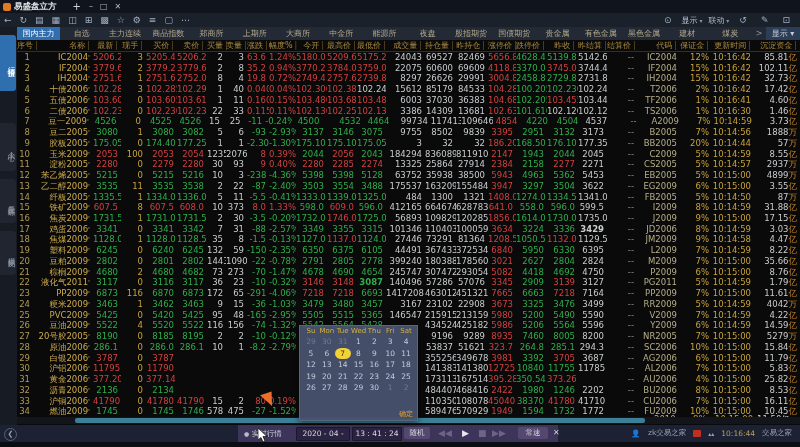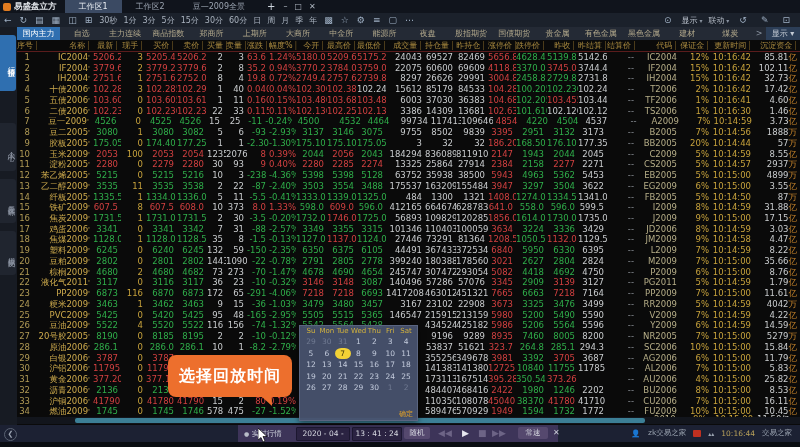--- a/index.html
+++ b/index.html
@@ -78,41 +78,35 @@
   #cursor{position:absolute;left:258px;top:428px;z-index:10;}
 </style>
 </head>
 <body>
 
 <div id="app">
 
   <div id="titlebar">
     <div id="logo"></div>
     <div id="apptitle">易盛盘立方</div>
-    <div id="wtabs" style="display: flex;">
-        <div class="wtab active">工作区1</div>
-        <div class="wtab">工作区2</div>
-        <div class="wtab">豆—2009全景</div>
-      </div>
     <div id="plus">+</div>
     <div id="winctl">
         <span>–</span>
         <span>□</span>
         <span>✕</span>
       </div>
   </div>
 
   <div id="toolbar">
     <span class="tico">←</span>
     <span class="tico">↻</span>
     <span class="tico">▤</span>
     <span class="tico">▦</span>
     <span class="tico">◫</span>
     <span class="tico">⊞</span>
-    <span id="periods"><span class="period">30秒</span><span class="period">1分</span><span class="period">3分</span><span class="period">5分</span><span class="period">15分</span><span class="period">30分</span><span class="period">60分</span><span class="period">日</span><span class="period">周</span><span class="period">月</span><span class="period">季</span><span class="period">年</span></span>
     <span class="tico">▩</span>
     <span class="tico">☆</span>
     <span class="tico">⚙</span>
     <span class="tico">≡</span>
     <span class="tico">▢</span>
     <span class="tico">⋯</span>
     <span id="toolbar-right">
       <span class="tico">⊙</span>
       <span class="drop">显示</span>
       <span class="drop">联动</span>
@@ -628,21 +622,21 @@
           <div class="tcell" style="width: 27px; color: rgb(47, 174, 74);">-2.57%</div>
           <div class="tcell" style="width: 31px; color: rgb(47, 174, 74);">3349</div>
           <div class="tcell" style="width: 30px; color: rgb(47, 174, 74);">3355</div>
           <div class="tcell" style="width: 29px; color: rgb(47, 174, 74);">3315</div>
           <div class="tcell" style="width: 39px; color: rgb(201, 204, 206);">101346</div>
           <div class="tcell" style="width: 31px; color: rgb(201, 204, 206);">110403</div>
           <div class="tcell" style="width: 32px; color: rgb(201, 204, 206);">100059</div>
           <div class="tcell" style="width: 28px; color: rgb(210, 64, 64);">3634</div>
           <div class="tcell" style="width: 31px; color: rgb(47, 174, 74);">3224</div>
           <div class="tcell" style="width: 31px; color: rgb(47, 174, 74);">3336</div>
-          <div class="tcell" style="width: 29px; color: rgb(201, 204, 206);">3429</div>
+          <div class="tcell" style="width: 29px; color: rgb(201, 204, 206); font-weight: bold;">3429</div>
           <div class="tcell" style="width: 30px; color: rgb(138, 143, 150);">--</div>
           <div class="tcell" style="width: 43px; color: rgb(182, 174, 136);">JD2006</div>
           <div class="tcell" style="width: 32px; color: rgb(199, 162, 60);">8%</div>
           <div class="tcell" style="width: 42px; color: rgb(199, 162, 60);">10:14:59</div>
           <div class="tcell" style="width: 46px; color: rgb(201, 204, 206);"><span>3.03</span><span style="color: rgb(208, 138, 44);">亿</span></div>
         </div>
         <div class="trow">
           <div class="tcell" style="width: 16px; color: rgb(176, 154, 85);">18</div>
           <div class="tcell c-name" style="width: 60px; color: rgb(205, 170, 76);">焦煤2009</div>
           <div class="tcell" style="width: 28px; color: rgb(47, 174, 74);">1128.0</div>
@@ -756,21 +750,21 @@
           <div class="tcell" style="width: 28px; color: rgb(47, 174, 74);">3117</div>
           <div class="tcell" style="width: 25px; color: rgb(199, 162, 60);">0</div>
           <div class="tcell" style="width: 31px; color: rgb(47, 174, 74);">3116</div>
           <div class="tcell" style="width: 30px; color: rgb(47, 174, 74);">3117</div>
           <div class="tcell" style="width: 19px; color: rgb(201, 204, 206);">36</div>
           <div class="tcell" style="width: 21px; color: rgb(201, 204, 206);">23</div>
           <div class="tcell" style="width: 22px; color: rgb(47, 174, 74);">-10</div>
           <div class="tcell" style="width: 27px; color: rgb(47, 174, 74);">-0.32%</div>
           <div class="tcell" style="width: 31px; color: rgb(210, 64, 64);">3146</div>
           <div class="tcell" style="width: 30px; color: rgb(210, 64, 64);">3148</div>
-          <div class="tcell" style="width: 29px; color: rgb(47, 174, 74);">3087</div>
+          <div class="tcell" style="width: 29px; color: rgb(47, 174, 74); font-weight: bold;">3087</div>
           <div class="tcell" style="width: 39px; color: rgb(201, 204, 206);">140496</div>
           <div class="tcell" style="width: 31px; color: rgb(201, 204, 206);">57286</div>
           <div class="tcell" style="width: 32px; color: rgb(201, 204, 206);">57076</div>
           <div class="tcell" style="width: 28px; color: rgb(210, 64, 64);">3345</div>
           <div class="tcell" style="width: 31px; color: rgb(47, 174, 74);">2909</div>
           <div class="tcell" style="width: 31px; color: rgb(210, 64, 64);">3139</div>
           <div class="tcell" style="width: 29px; color: rgb(201, 204, 206);">3127</div>
           <div class="tcell" style="width: 30px; color: rgb(138, 143, 150);">--</div>
           <div class="tcell" style="width: 43px; color: rgb(182, 174, 136);">PG2011</div>
           <div class="tcell" style="width: 32px; color: rgb(199, 162, 60);">5%</div>
@@ -1165,21 +1159,20 @@
           <div class="cal-day">28</div>
           <div class="cal-day">29</div>
           <div class="cal-day">30</div>
           <div class="cal-day dim">1</div>
           <div class="cal-day dim">2</div>
         </div>
       </div>
     <div id="cal-ok">确定</div>
   </div>
 
-  <div id="tooltip">选择回放时间</div>
   <div id="tooltip-tail"></div>
 
   <div id="bottombar">
     <div id="pb-panel"></div>
     <div id="back-circle">❮</div>
     <div id="live-chip"><span class="dot">●</span> <span>实时行情</span></div>
     <div class="pb-field" style="left:296px;width:52px;"><span>2020 - 04 - 07</span> <span class="spin">⇅</span></div>
     <div class="pb-field" style="left:352px;width:48px;"><span>13 : 41 : 24</span> <span class="spin">⇅</span></div>
     <div class="pb-btn" style="left:404px;width:26px;">随机</div>
     <div class="pb-ico" style="left:438px;color:#6d6486;">◀◀</div>

